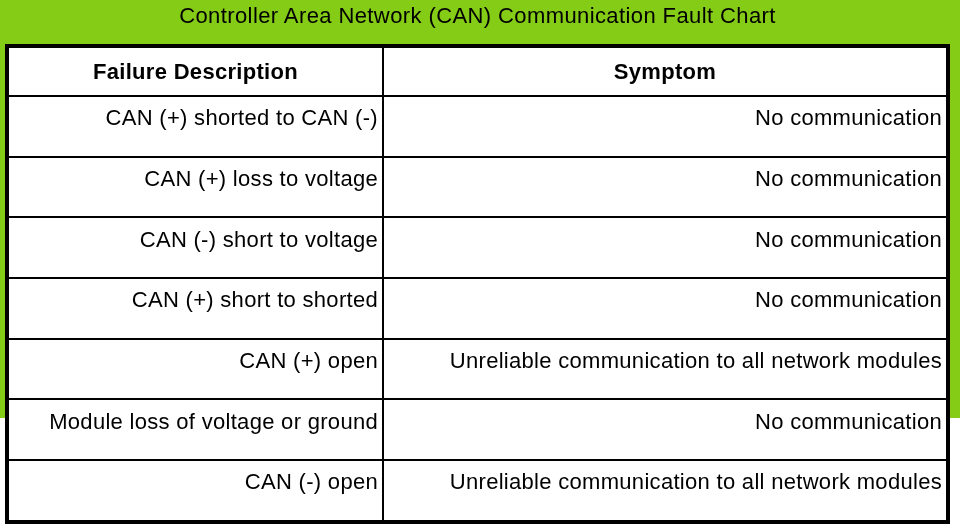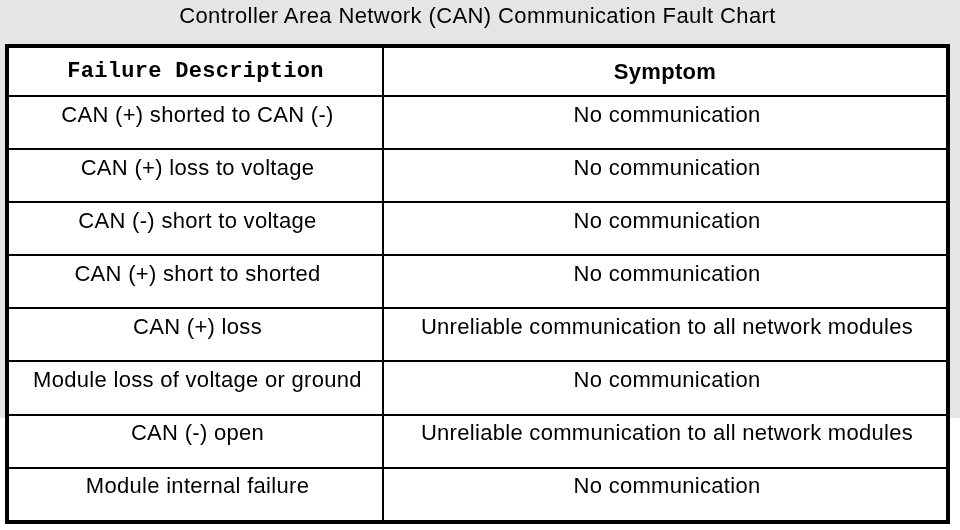--- a/index.html
+++ b/index.html
@@ -8,21 +8,21 @@
     height: 530px;
     background: #ffffff;
     color: #000000;
     font-family: "Liberation Sans", "DejaVu Sans", sans-serif;
     overflow: hidden;
   }
   .page {
     position: relative;
     width: 960px;
     height: 418px;
-    background: #e5e5e5;
+    background: #84cc16;
   }
   .chart-title {
     position: absolute;
     top: 3px;
     left: 5px;
     width: 945px;
     text-align: center;
     font-size: 22px;
     font-weight: 400;
     letter-spacing: 0.4px;
@@ -40,37 +40,37 @@
     background: #ffffff;
   }
   table.fault-table,
   table.fault-table th,
   table.fault-table td {
     border: 2px solid #000000;
   }
   table.fault-table {
     border: 4px solid #000000;
   }
-  th.col-failure { width: 376px; font-family: Liberation Mono, monospace; }
+  th.col-failure { width: 376px; }
   th, td {
     font-size: 22px;
     letter-spacing: 0.3px;
     vertical-align: middle;
     overflow: hidden;
     white-space: nowrap;
   }
   thead th {
     height: 50px;
     font-weight: 700;
     text-align: center;
     padding: 0 4px;
   }
   tbody td {
     font-weight: 400;
-    text-align: center;
+    text-align: right;
     padding: 0 4px 16px 8px;
   }
 </style>
 </head>
 <body>
 
 <div class="page">
 
   <div class="chart-title">Controller Area Network (CAN) Communication Fault Chart</div>
 
@@ -92,31 +92,27 @@
       </tr>
       <tr>
         <td>CAN (-) short to voltage</td>
         <td>No communication</td>
       </tr>
       <tr>
         <td>CAN (+) short to shorted</td>
         <td>No communication</td>
       </tr>
       <tr>
-        <td>CAN (+) loss</td>
+        <td>CAN (+) open</td>
         <td>Unreliable communication to all network modules</td>
       </tr>
       <tr>
         <td>Module loss of voltage or ground</td>
         <td>No communication</td>
       </tr>
       <tr>
         <td>CAN (-) open</td>
         <td>Unreliable communication to all network modules</td>
       </tr>
-      <tr>
-        <td>Module internal failure</td>
-        <td>No communication</td>
-      </tr>
     </tbody>
   </table>
 
 </div>
 
 </body></html>

